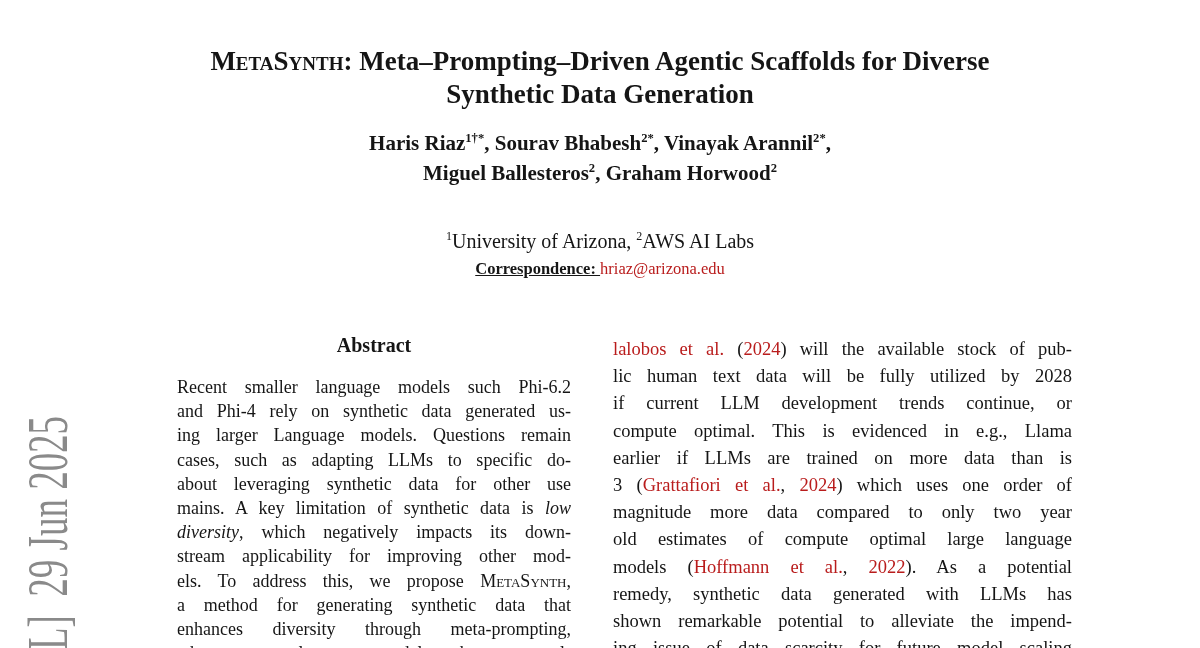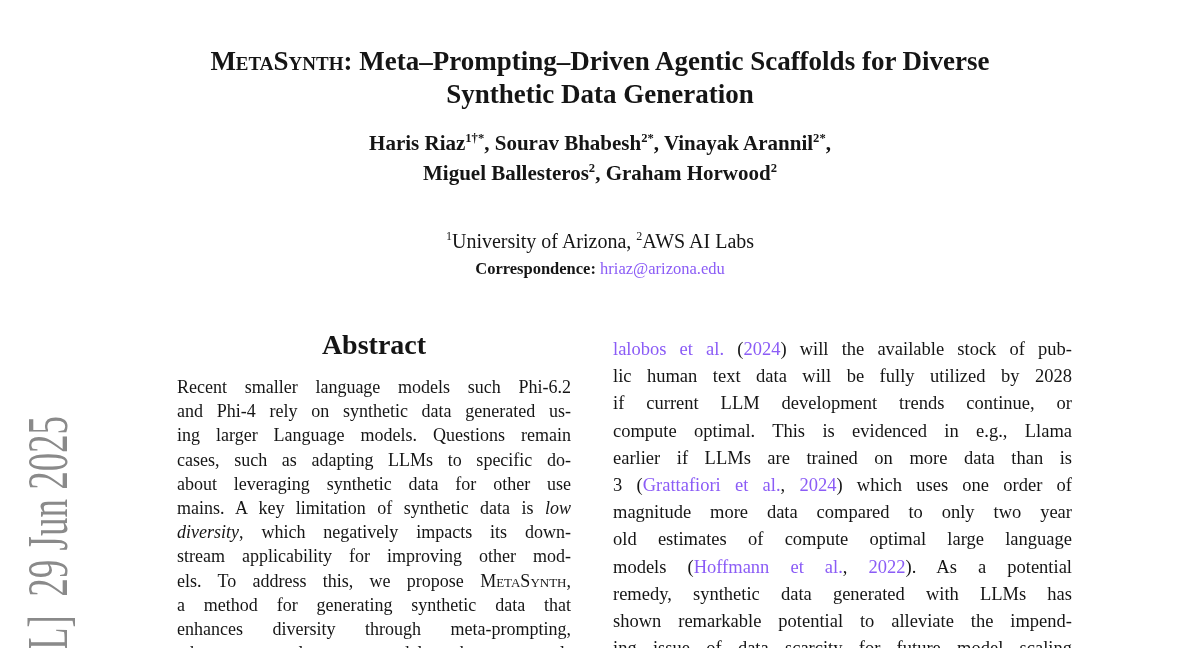--- a/index.html
+++ b/index.html
@@ -41,21 +41,21 @@
     position: absolute; left: 0; top: 258px; width: 1200px;
     font-size: 16.5px; line-height: 22px;
   }
 
   
   .col-left  { position: absolute; left: 177px; top: 0; width: 394px; }
   .col-right { position: absolute; left: 613px; top: 0; width: 459px; }
 
   .abstract-heading {
     position: absolute; left: 0; top: 332px; width: 394px;
-    text-align: center; font-size: 28px; font-weight: bold; line-height: 26px;
+    text-align: center; font-size: 20px; font-weight: bold; line-height: 26px;
   }
   .abstract-lines {
     position: absolute; left: 0; top: 375px; width: 394px;
     font-size: 18px;
   }
   .abstract-lines .jline { height: 24.2px; line-height: 24.2px; }
 
   .body-lines {
     position: absolute; left: 0; top: 336px; width: 459px;
     font-size: 18.5px;
@@ -65,22 +65,22 @@
   .jline {
     text-align: justify;
     text-align-last: justify;
     overflow: hidden;
     white-space: normal;
   }
 
   
   .seg-sc   { font-variant: small-caps; margin-top: 28px; }
   .seg-it   { font-style: italic; }
-  .seg-link { color: #8b5cf6; }
-  .seg-bold { font-weight: bold; }
+  .seg-link { color: #b91c1c; }
+  .seg-bold { font-weight: bold; text-decoration: underline; }
   .seg-sup  { vertical-align: super; font-size: 60%; line-height: 0; }
 </style>
 </head>
 <body>
 
 <div class="page">
 
   <div class="watermark">L]  29 Jun 2025</div>
 
   <div class="header">

